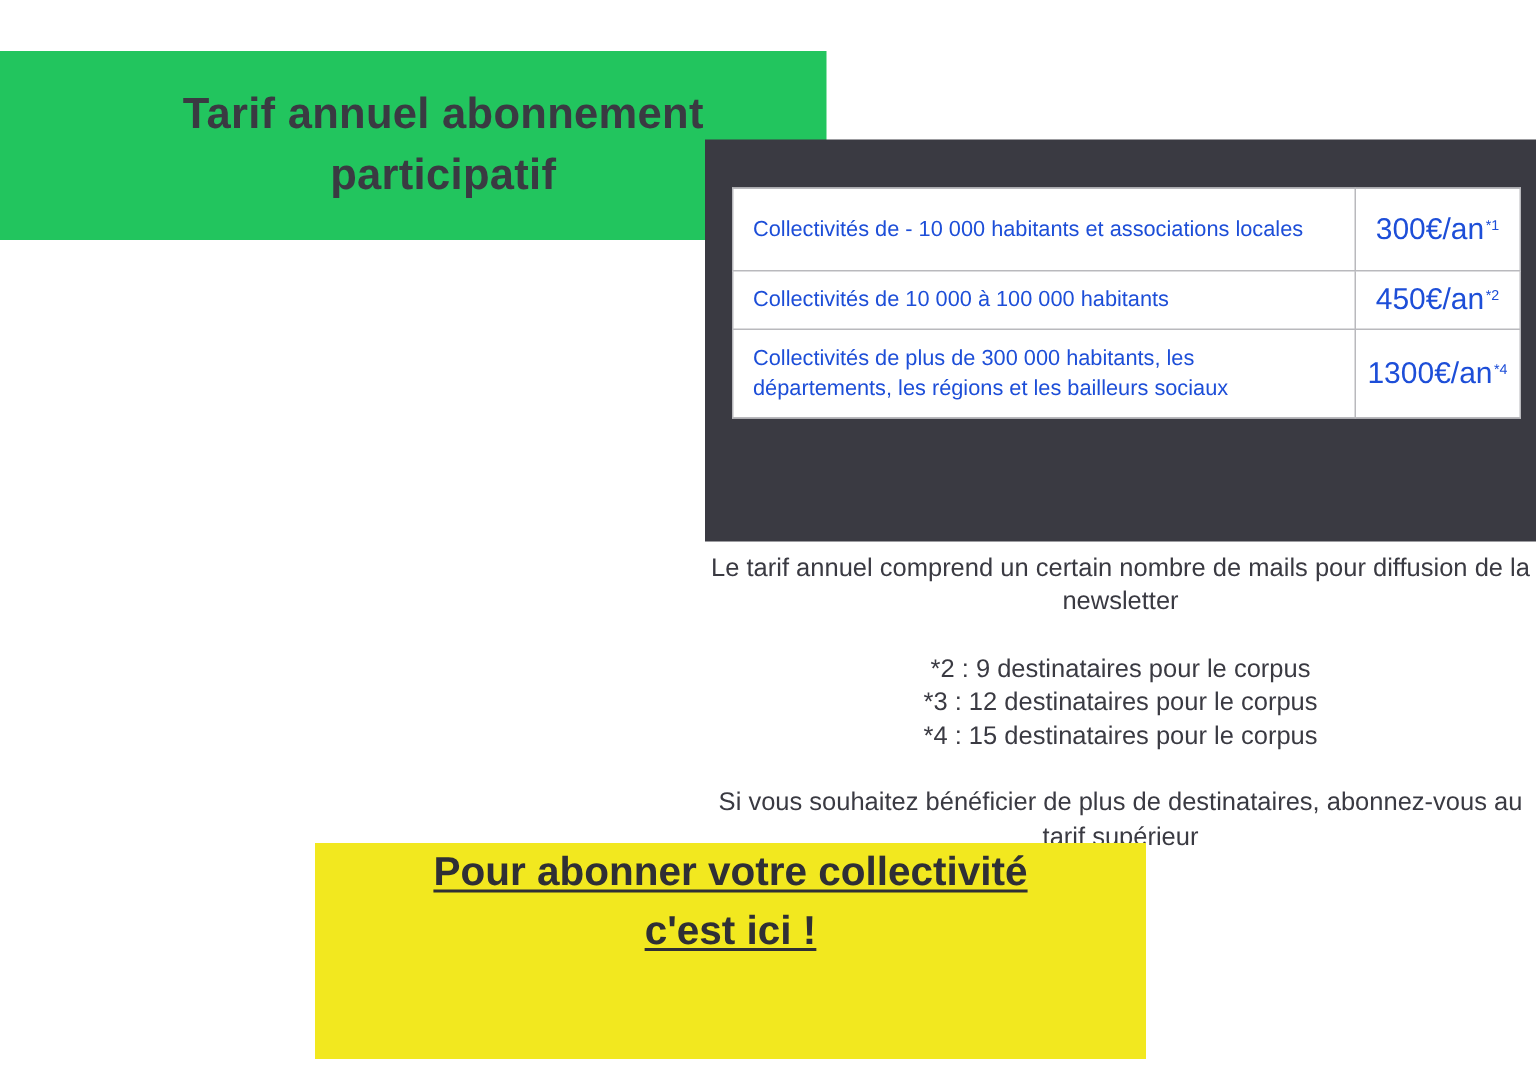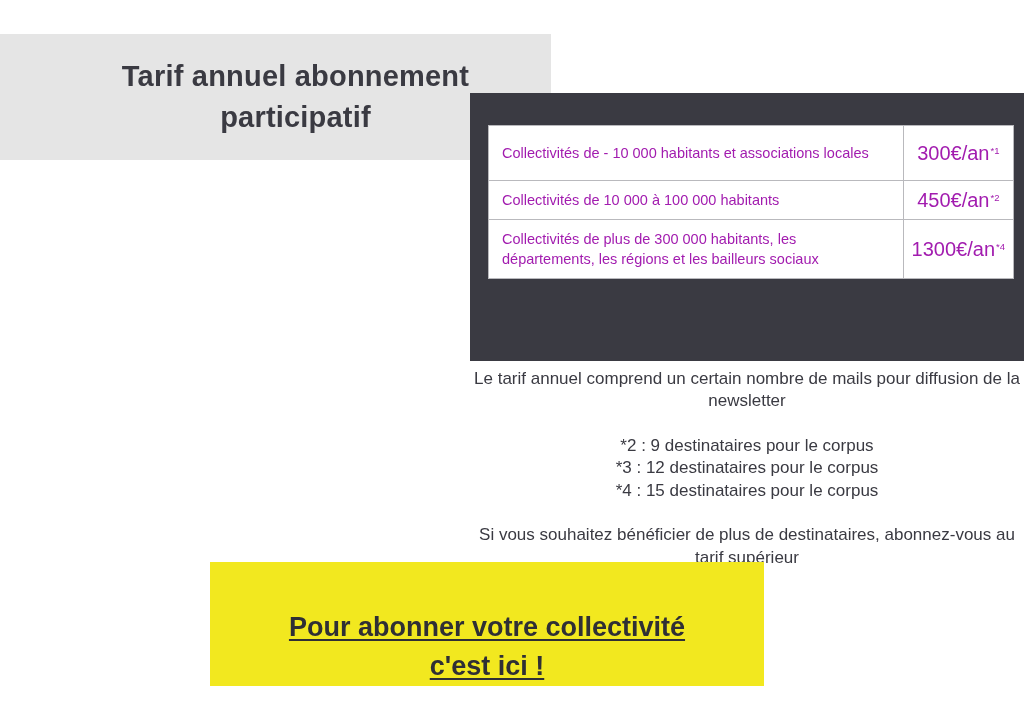--- a/index.html
+++ b/index.html
@@ -17,21 +17,21 @@
     overflow: hidden;
   }
 
   
   #title-banner {
     position: absolute;
     left: 0;
     top: 34px;
     width: 551px;
     height: 126px;
-    background: #e5e5e5;
+    background: #22c55e;
     display: flex;
     align-items: center;
     justify-content: center;
   }
   #title-text {
     font-size: 29px;
     font-weight: bold;
     line-height: 1.42;
     text-align: center;
     color: #3a3a42;
@@ -52,21 +52,21 @@
     position: absolute;
     left: 18px;
     top: 32px;
     width: 526px;
     border-collapse: collapse;
     background: #ffffff;
   }
   #price-table td {
     border: 1px solid #b9b9bd;
     vertical-align: middle;
-    color: #a21caf;
+    color: #1d4ed8;
   }
   #price-table td.desc {
     padding: 9px 12px 9px 13px;
     font-size: 14.5px;
     line-height: 1.38;
     width: 422px;
   }
   #price-table td.price {
     padding: 6px 8px 6px 8px;
     font-size: 15px;
@@ -99,24 +99,24 @@
   #notes .lead { margin: 0 0 22px 0; }
   #notes .footnote { margin: 0; }
   #notes .closing { margin: 22px 0 0 0; }
 
   
   #cta-banner {
     position: absolute;
     left: 210px;
     top: 562px;
     width: 554px;
-    height: 124px;
+    height: 144px;
     background: #f2e81f;
     display: flex;
-    align-items: flex-end;
+    align-items: flex-start;
     justify-content: center;
   }
   #cta-link {
     font-size: 27px;
     font-weight: bold;
     line-height: 1.45;
     text-align: center;
     color: #2f2f35;
     text-decoration: underline;
     text-underline-offset: 3px;

